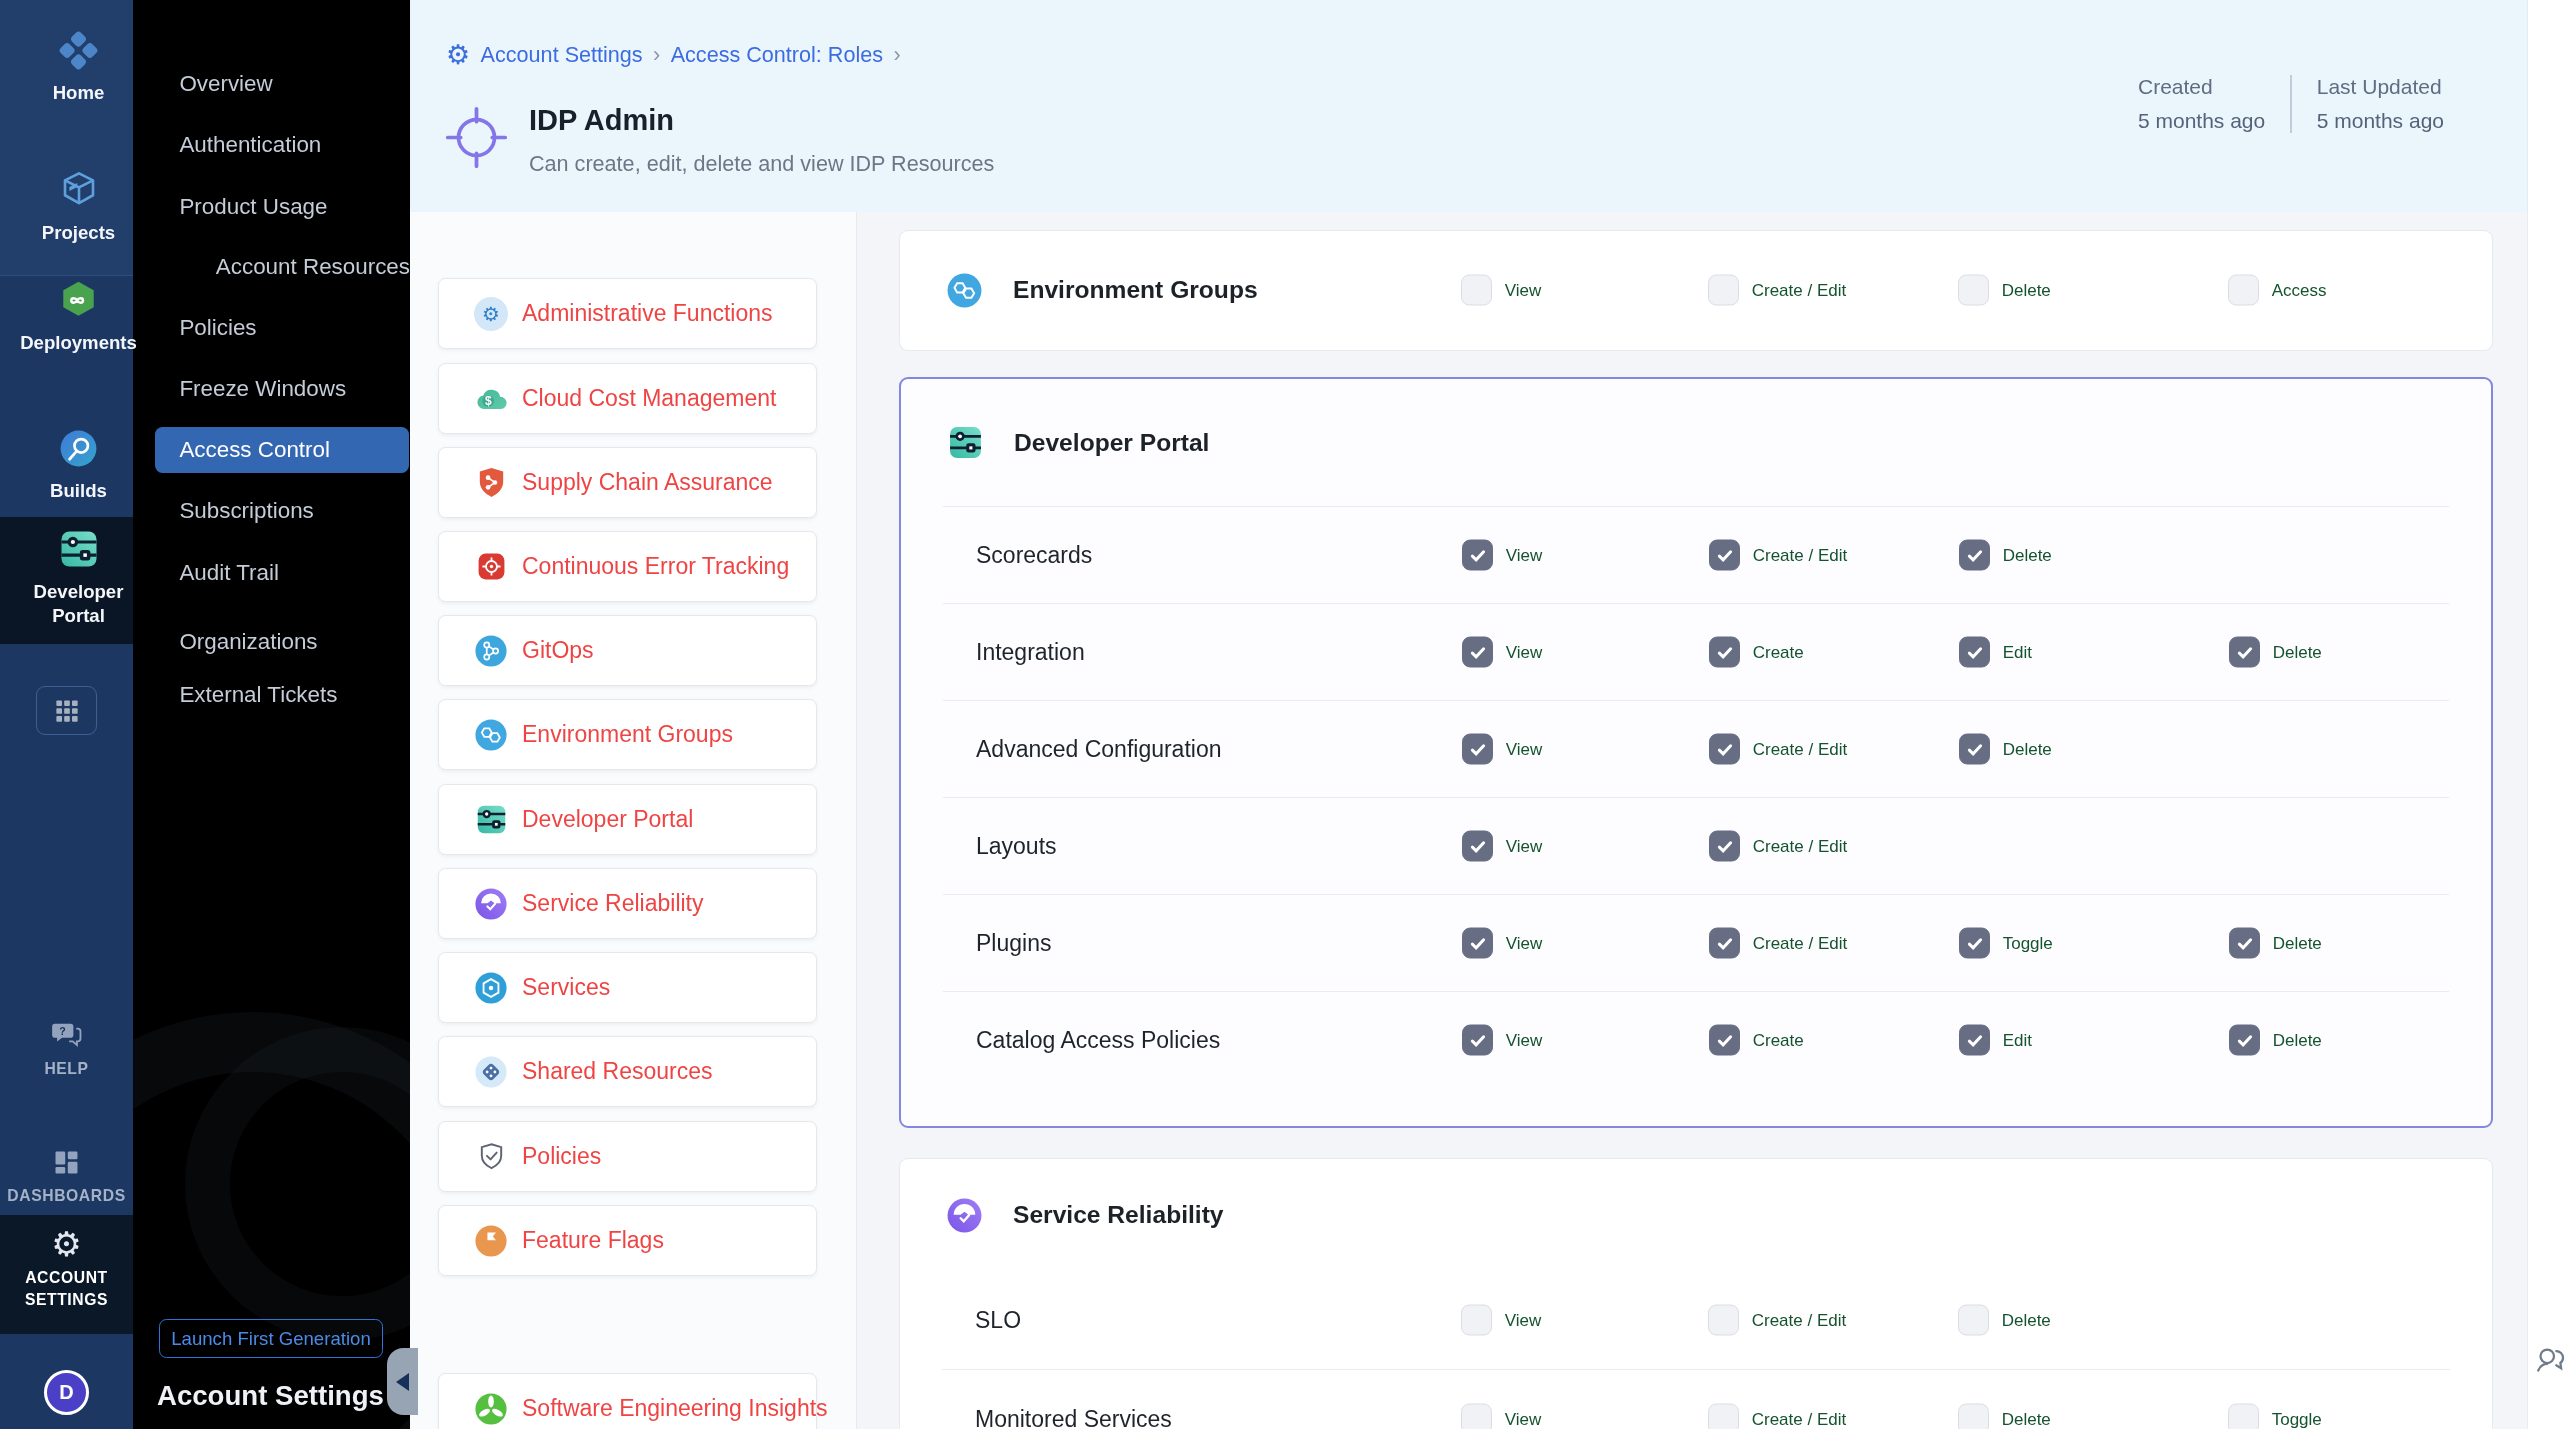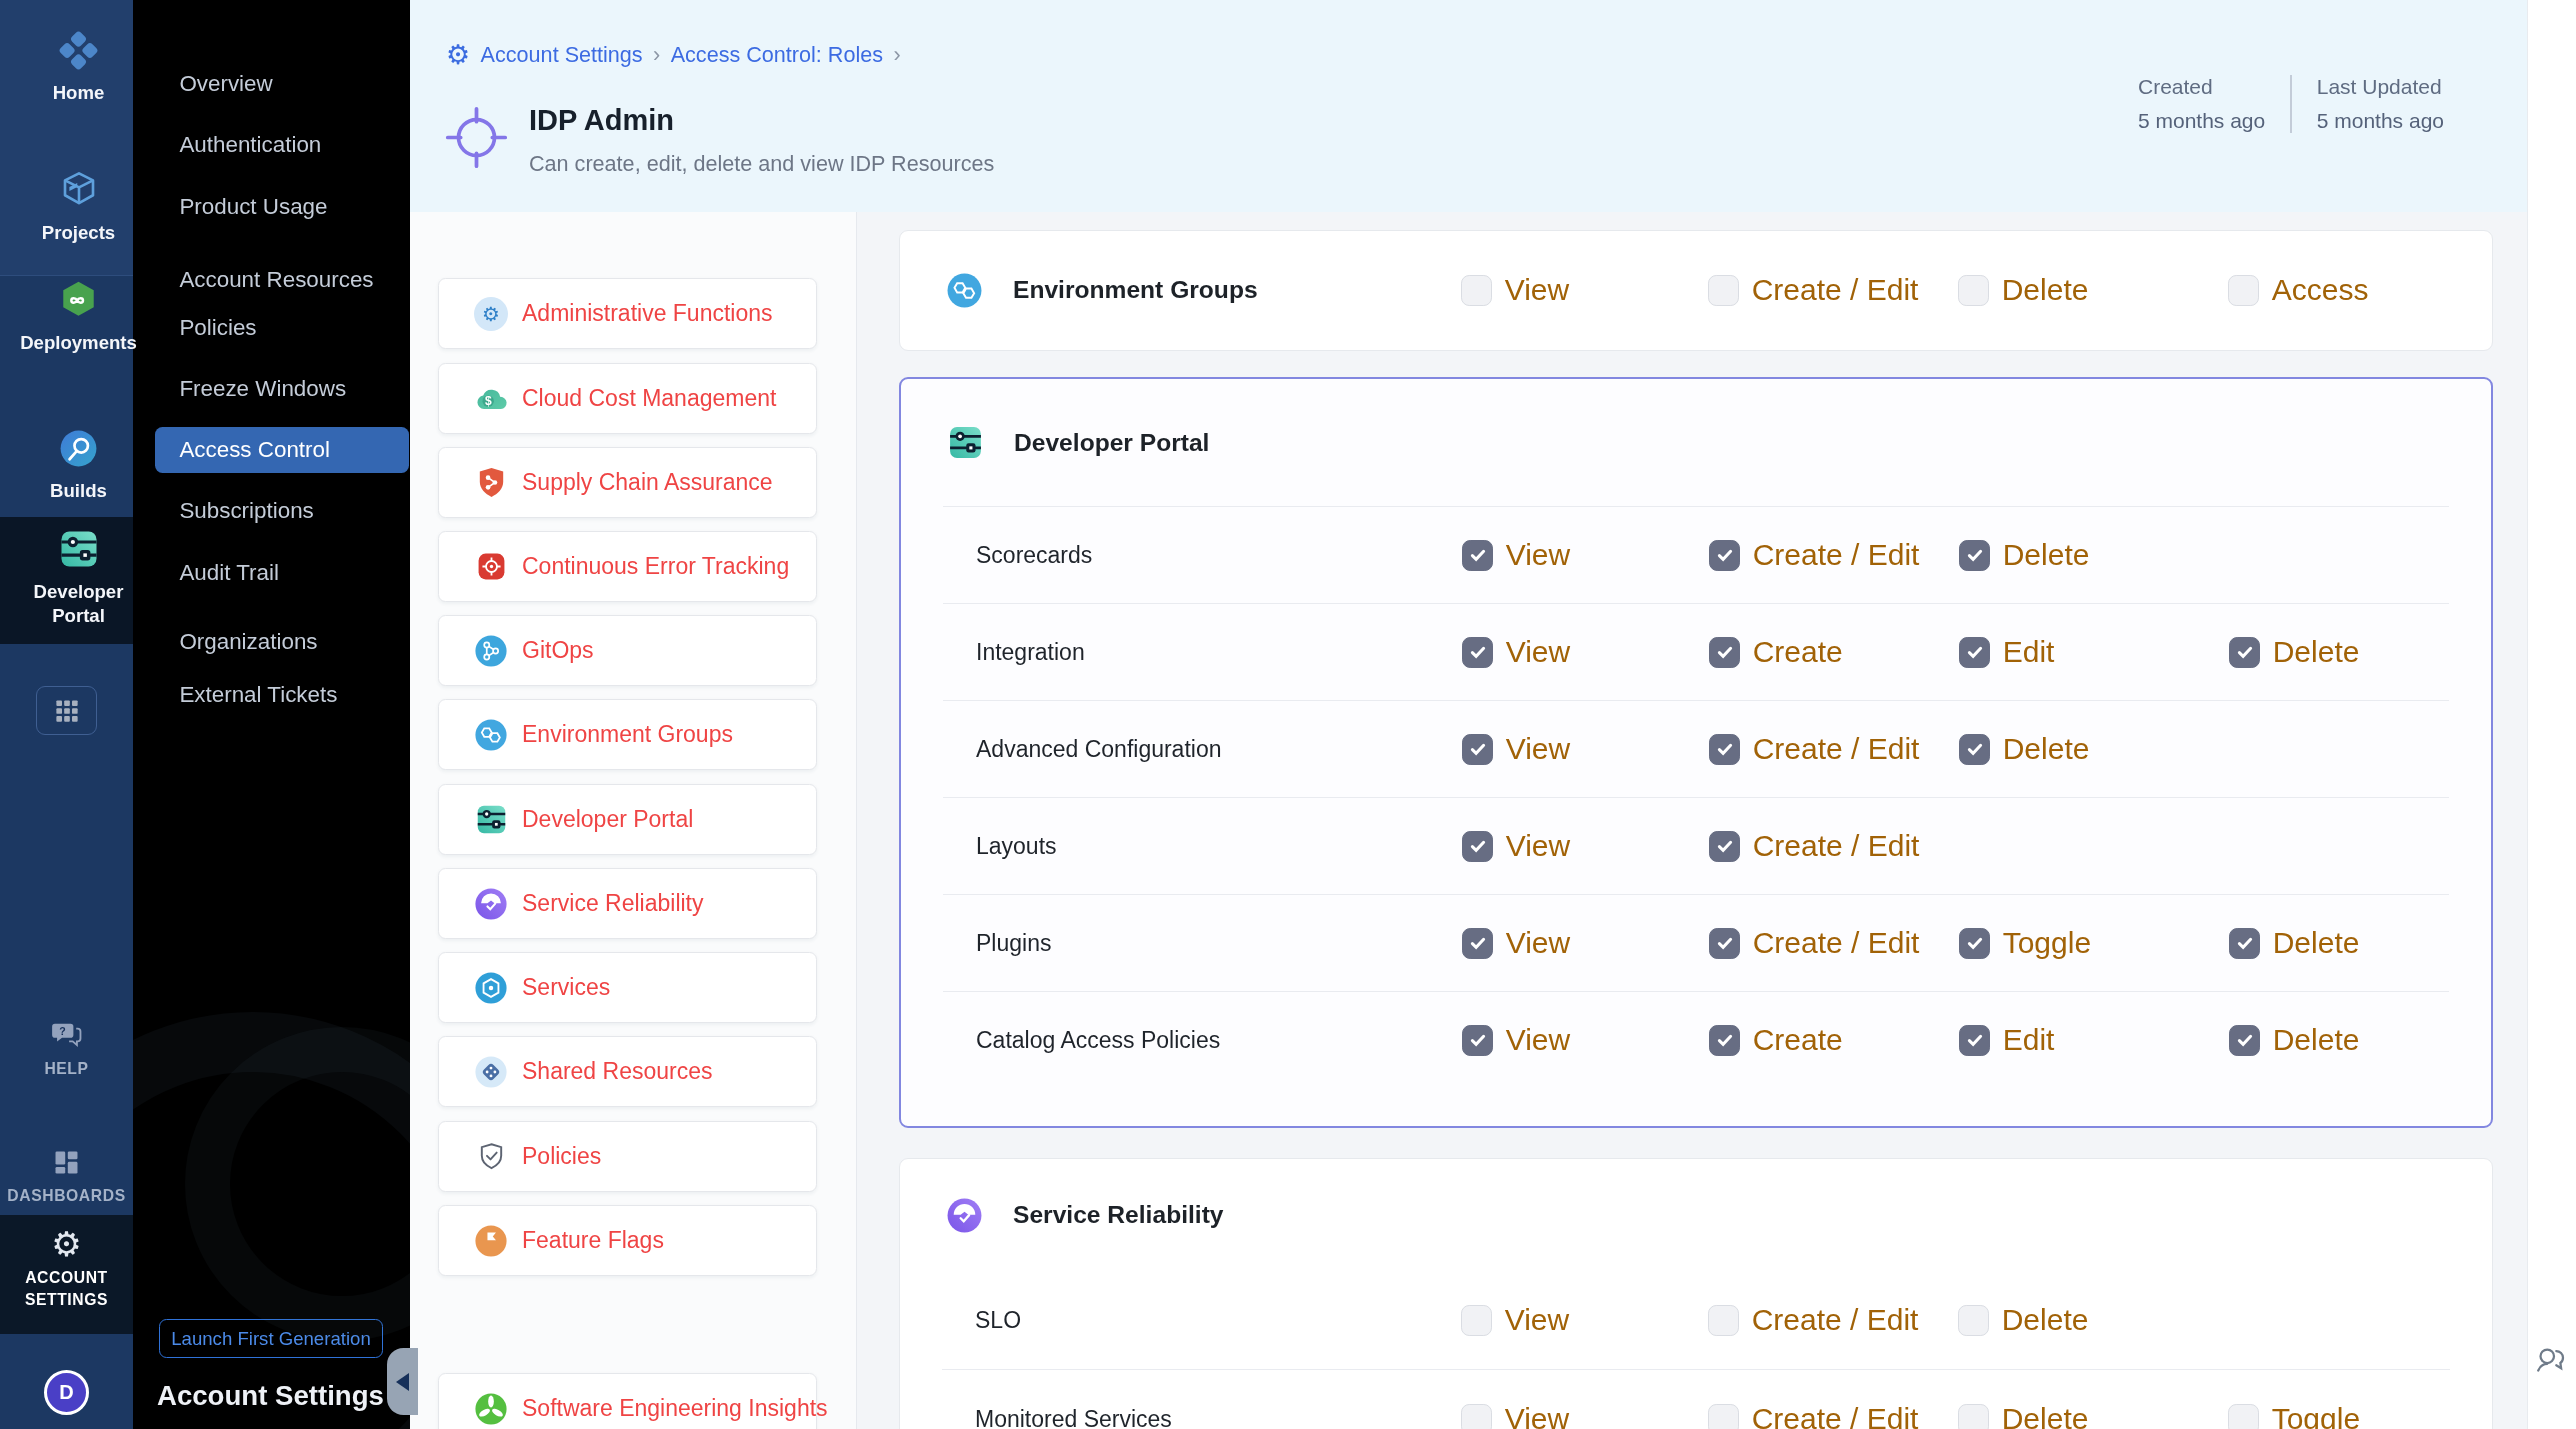--- a/index.html
+++ b/index.html
@@ -71,21 +71,21 @@
   .panel-title { margin-left: 30px; font-size: 24.6px; font-weight: 600; color: #1d2228; }
   .prow { position: relative; }
   .prow-divider { border-top: 1.5px solid #e9ebf0; margin: 0 42px; }
   .row-label { position: absolute; left: 75px; top: 50%; transform: translateY(-50%); font-size: 23px; color: #1f242b; }
   .perm { position: absolute; top: 50%; transform: translateY(-50%); display: flex; align-items: center; gap: 12.7px; }
   .pos1 { left: 561px; } .pos2 { left: 808px; } .pos3 { left: 1058px; } .pos4 { left: 1328px; }
   .cb { width: 31px; height: 31px; border-radius: 8.2px; background: #f1f2f5; border: 1.5px solid #dadde3; display: flex; align-items: center; justify-content: center; cursor: pointer; flex: none; }
   .cb .tick { visibility: hidden; }
   .cb.checked { background: #676d83; border-color: #676d83; }
   .cb.checked .tick { visibility: visible; }
-  .perm-label { font-size: 30px; color: #a16207; white-space: nowrap; }
+  .perm-label { font-size: 17px; color: #14532d; white-space: nowrap; }
 </style>
 </head>
 <body>
 
 <div class="rail">
   <div class="rail-top-strip"></div>
   <div class="rail-sel-block" style="top:517px;height:127px;"></div>
   <div class="rail-sel-block" style="top:1215px;height:119px;background:#0b1828;"></div>
 
   <div class="rail-item" style="top:27px;">
@@ -214,21 +214,21 @@
 <div class="sidebar">
   <div class="nav-item" style="top:61px;">
       <span>Overview</span>
     </div>
   <div class="nav-item" style="top:122px;">
       <span>Authentication</span>
     </div>
   <div class="nav-item" style="top:184px;text-align:right;">
       <span>Product Usage</span>
     </div>
-  <div class="nav-item" style="top:257px;">
+  <div class="nav-item" style="top:244px;justify-content:flex-end;">
       <span>Account Resources</span>
     </div>
   <div class="nav-item" style="top:305px;">
       <span>Policies</span>
     </div>
   <div class="nav-item" style="top:366px;">
       <span>Freeze Windows</span>
     </div>
   <div class="nav-item selected" style="top:427px;">
       <span>Access Control</span>

